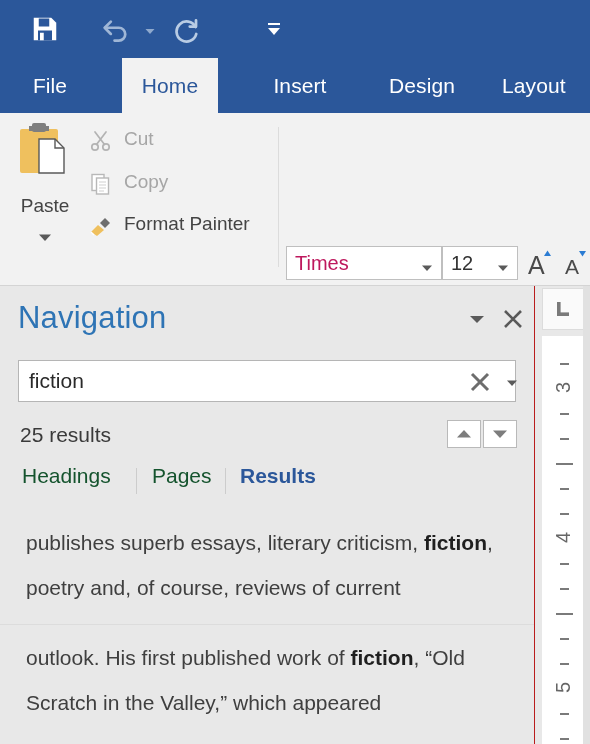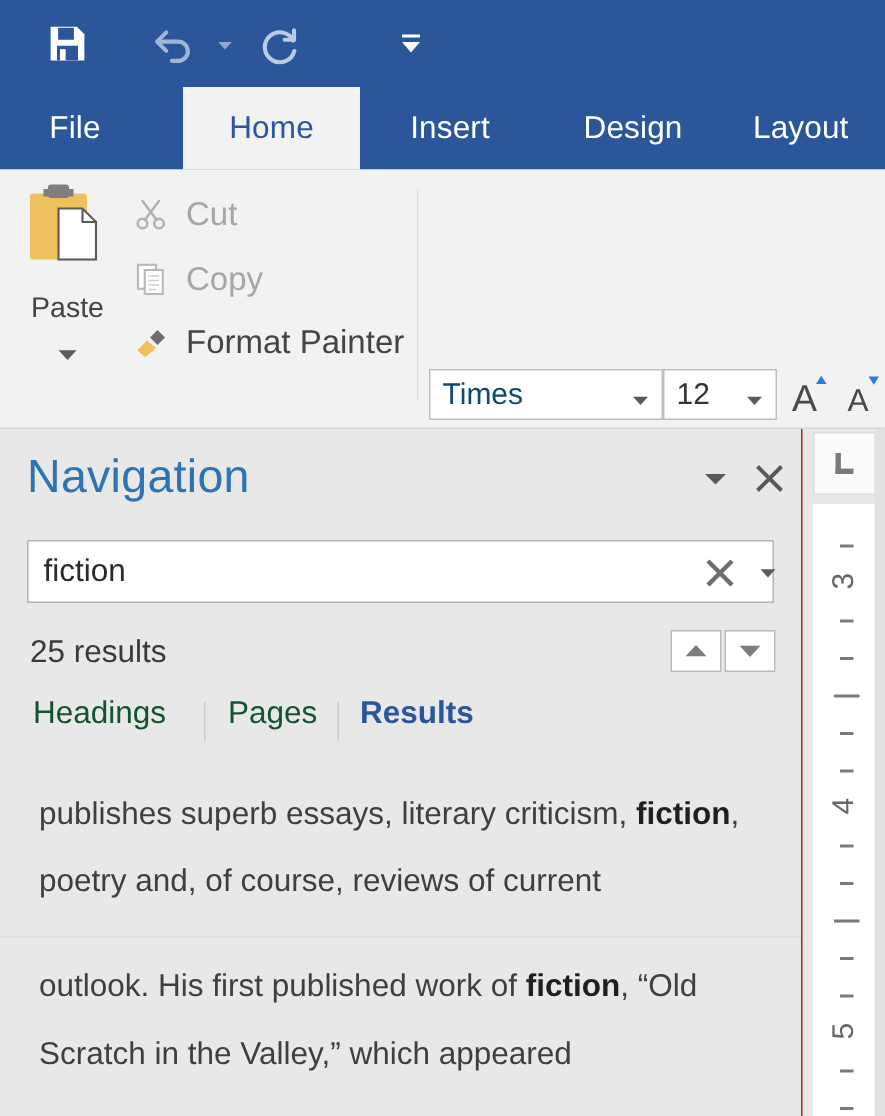--- a/index.html
+++ b/index.html
@@ -19,47 +19,47 @@
   .qat-undo-arrow{position:absolute;left:144px;top:23px;width:12px;height:12px;}
   .qat-redo{left:166px;top:10px;width:40px;height:38px;}
   .qat-more{left:258px;top:14px;width:32px;height:30px;}
 
   
   .tabs{position:absolute;left:0;top:58px;width:590px;height:55px;background:#2b579a;}
   .tab{position:absolute;top:0;height:55px;display:flex;align-items:center;justify-content:center;
        color:#ffffff;font-size:21px;font-weight:400;letter-spacing:.1px;cursor:default;}
   .tab.active{background:#f2f2f2;color:#2b579a;}
   .tab-file{left:14px;width:72px;}
-  .tab-home{left:122px;width:118px;}
+  .tab-home{left:122px;width:96px;}
   .tab-insert{left:246px;width:108px;}
   .tab-design{left:364px;width:116px;}
   .tab-layout{left:490px;width:100px;justify-content:flex-start;padding-left:12px;box-sizing:border-box;}
 
   
   .ribbon{position:absolute;left:0;top:113px;width:590px;height:172px;background:#f2f2f2;
           border-bottom:1px solid #d4d4d4;}
   .grp-sep{position:absolute;top:14px;width:1px;height:140px;background:#dcdcdc;}
 
   
   .paste-btn{position:absolute;left:8px;top:6px;width:74px;height:130px;}
   .paste-label{position:absolute;left:0;top:76px;width:74px;text-align:center;color:#444;font-size:19px;}
   .paste-caret{position:absolute;left:28px;top:110px;width:18px;height:12px;}
-  .clip-item{position:absolute;display:flex;align-items:center;height:30px;color:#a6a6a6;font-size:22px;}
+  .clip-item{position:absolute;display:flex;height:30px;color:#a6a6a6;font-size:19px;}
   .clip-cut{left:86px;top:15px;}
   .clip-copy{left:86px;top:58px;}
   .clip-fp{left:86px;top:100px;color:#444;}
   .clip-item .ci-ic{width:30px;height:26px;margin-right:8px;display:inline-flex;align-items:center;justify-content:center;}
   .grp-caption{position:absolute;font-size:15px;color:#666;}
   .clip-caption{left:78px;top:256px;}
   .font-caption{left:460px;top:256px;}
   .dlg-launch{position:absolute;left:258px;top:258px;width:16px;height:16px;}
 
   
   .fontname-box{position:absolute;left:286px;top:133px;width:156px;height:34px;background:#fff;border:1px solid #bfbfbf;box-sizing:border-box;}
-  .fontname-txt{position:absolute;left:8px;top:5px;font-size:20px;color:#0c4a6e;}
+  .fontname-txt{position:absolute;left:8px;top:5px;font-size:20px;color:#be185d;}
   .fontname-caret{position:absolute;right:8px;top:12px;width:12px;height:10px;}
   .fontsize-box{position:absolute;left:442px;top:133px;width:76px;height:34px;background:#fff;border:1px solid #bfbfbf;box-sizing:border-box;}
   .fontsize-txt{position:absolute;left:8px;top:5px;font-size:20px;color:#333;}
   .fontsize-caret{position:absolute;right:8px;top:12px;width:12px;height:10px;}
   .grow-btn{position:absolute;left:524px;top:134px;width:30px;height:32px;}
   .shrink-btn{position:absolute;left:560px;top:134px;width:30px;height:32px;}
   .fb{position:absolute;top:190px;height:34px;display:flex;align-items:center;justify-content:center;color:#444;}
   .fb-b{left:290px;width:30px;font-size:23px;font-weight:bold;}
   .fb-i{left:328px;width:28px;font-size:23px;font-style:italic;font-family:"Liberation Serif",serif;}
   .fb-u{left:364px;width:32px;font-size:23px;text-decoration:underline;}
@@ -68,21 +68,21 @@
   .fb-sub{left:462px;width:32px;font-size:21px;}
   .fb-sup{left:498px;width:32px;font-size:21px;}
   .fb-sep{position:absolute;left:540px;top:192px;width:1px;height:28px;background:#d0d0d0;}
   .fb-eff{left:548px;width:30px;font-size:24px;color:#4a7ebb;}
   .fb-effcar{left:580px;width:14px;}
   .sup-n,.sub-n{font-size:13px;color:#2b579a;font-weight:bold;vertical-align:super;}
   .sub-n{vertical-align:sub;}
 
   
   .navpane{position:absolute;left:0;top:286px;width:534px;height:458px;background:#e8e8e8;
-           border-right:4px solid #b91c1c;}
+           border-right:1px solid #b91c1c;}
   .nav-title{position:absolute;left:18px;top:14px;font-size:31px;color:#2e74b5;font-weight:400;letter-spacing:.2px;}
   .nav-hdr-caret{position:absolute;left:466px;top:24px;width:22px;height:18px;}
   .nav-close{position:absolute;left:500px;top:20px;width:26px;height:26px;}
 
   .search-box{position:absolute;left:18px;top:74px;width:498px;height:42px;background:#fff;border:1px solid #b5b5b5;box-sizing:border-box;}
   .search-txt{position:absolute;left:10px;top:8px;font-size:21px;color:#2a2a2a;}
   .search-clear{position:absolute;left:448px;top:8px;width:26px;height:26px;}
   .search-caret{position:absolute;left:486px;top:14px;width:14px;height:12px;}
 
   .results-count{position:absolute;left:20px;top:137px;font-size:21px;color:#3a3a3a;}

